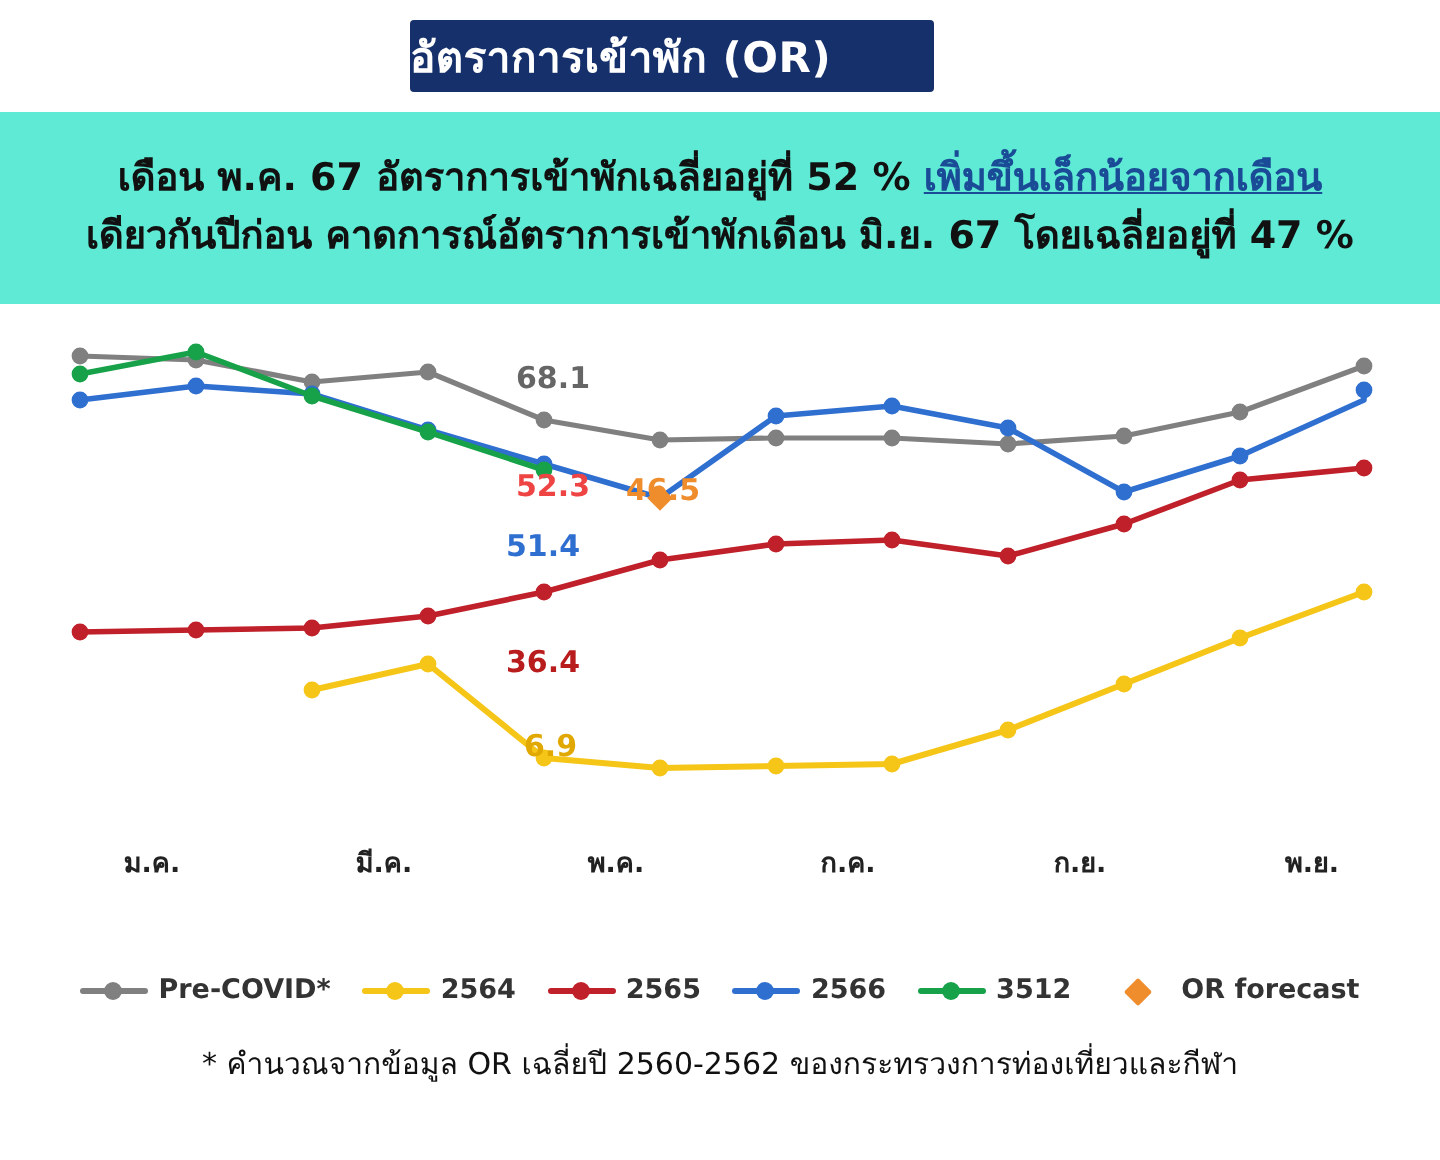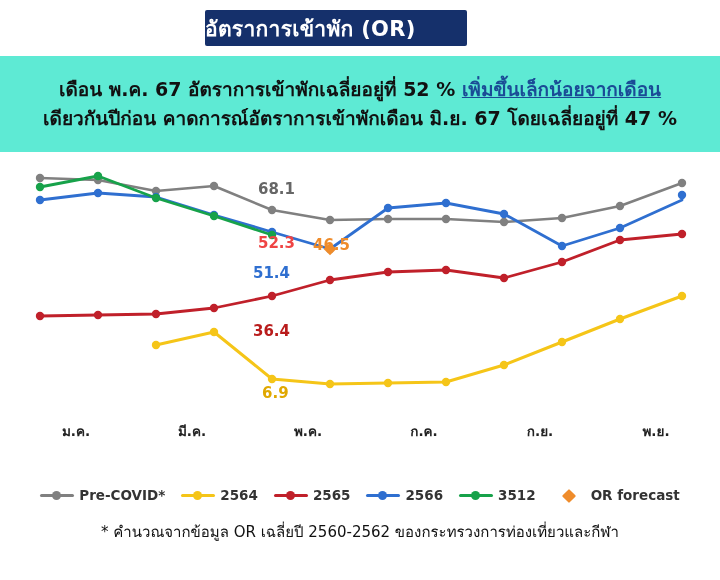--- a/index.html
+++ b/index.html
@@ -170,21 +170,21 @@
       <g>
         <rect x="325.5" y="92.5" width="9" height="9" fill="#ef8c2b" transform="rotate(45 330 97)"></rect>
       </g>
     </svg>
 
     <div class="val-label" style="left:258px;top:28px;color:#666666;">68.1</div>
     <div class="val-label" style="left:258px;top:82px;color:#ef4444;">52.3</div>
     <div class="val-label" style="left:253px;top:112px;color:#2f6fd0;">51.4</div>
     <div class="val-label" style="left:313px;top:84px;color:#ef8c2b;">46.5</div>
     <div class="val-label" style="left:253px;top:170px;color:#b91c1c;">36.4</div>
-    <div class="val-label" style="left:262px;top:232px;color:#e0a800;">6.9</div>
+    <div class="val-label" style="left:262px;top:212px;color:#e0a800;">6.9</div>
 
     <div class="xaxis">
       <div class="xtick" style="left:47px;">ม.ค.</div>
       <div class="xtick" style="left:163px;">มี.ค.</div>
       <div class="xtick" style="left:279px;">พ.ค.</div>
       <div class="xtick" style="left:395px;">ก.ค.</div>
       <div class="xtick" style="left:511px;">ก.ย.</div>
       <div class="xtick" style="left:627px;">พ.ย.</div>
     </div>
   </div>

